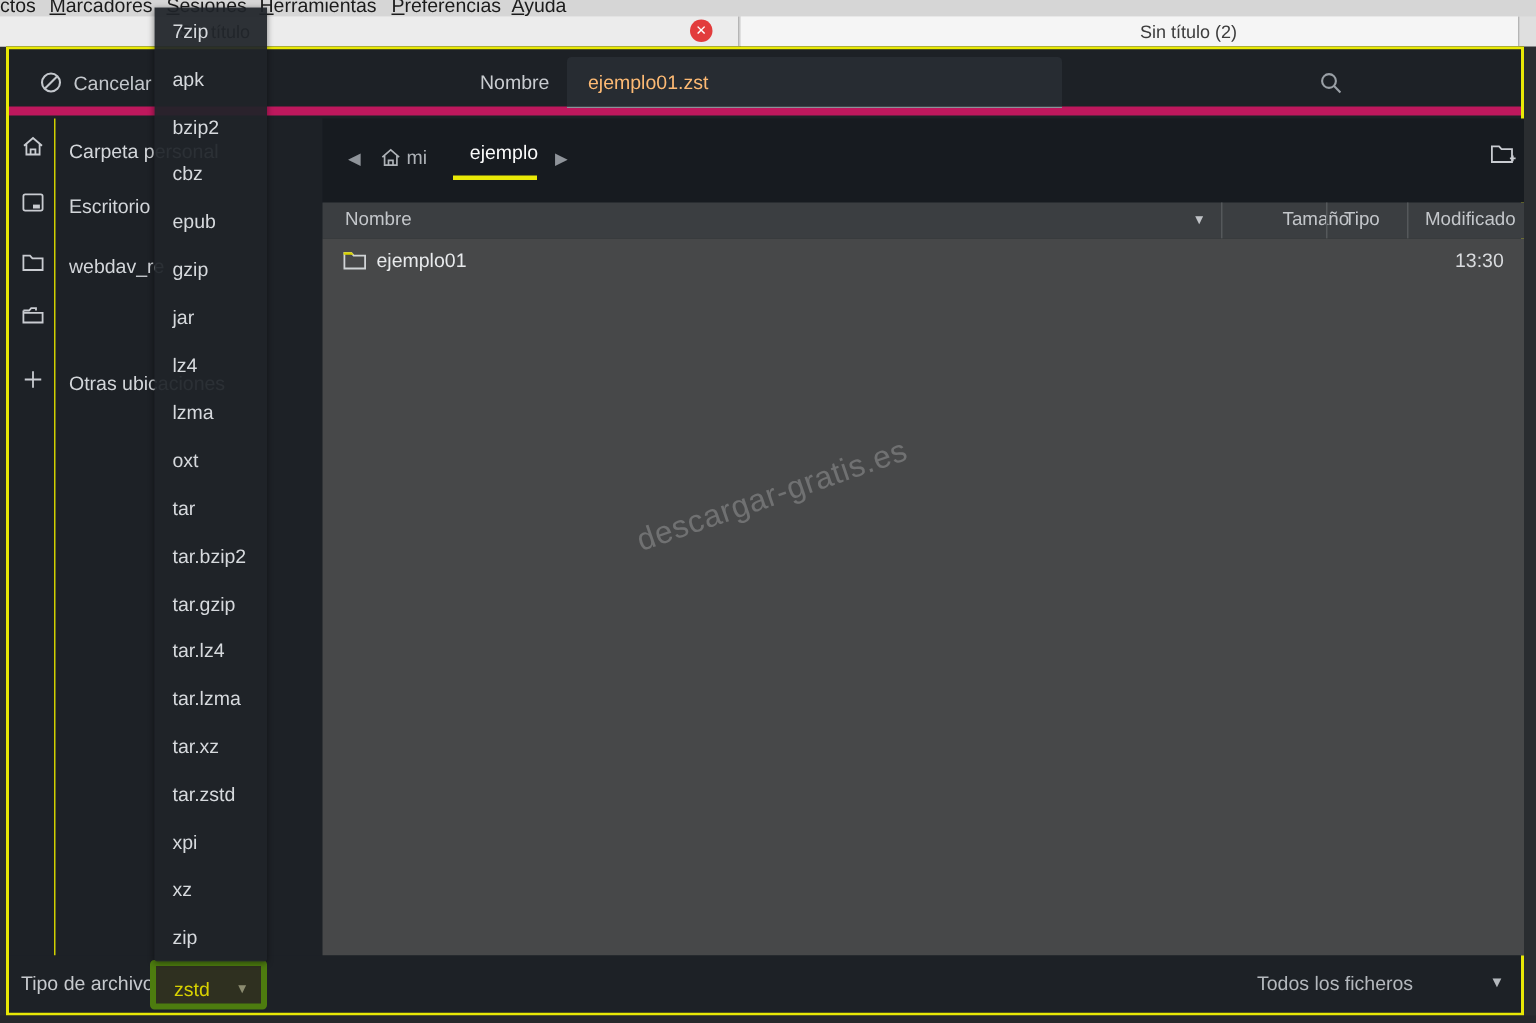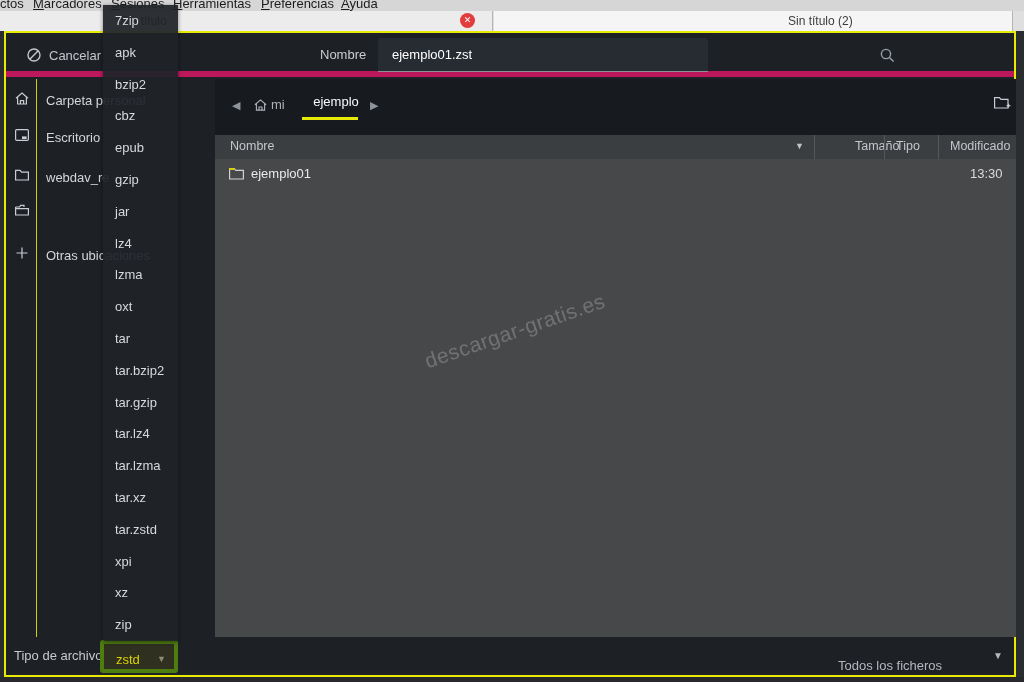--- a/index.html
+++ b/index.html
@@ -15,21 +15,21 @@
   .tab1 { position:absolute; left:0; top:0; width:493px; height:20px; background:#ececec; border-right:1px solid #b5b5b5; }
   .tab2 { position:absolute; left:494px; top:0; width:519px; height:20px; background:#f5f5f5; border-right:1px solid #b5b5b5; }
   .tab-title { position:absolute; top:3px; font-size:12px; color:#3c3c3c; white-space:nowrap; }
   .close-dot { position:absolute; left:460px; top:2px; width:15px; height:15px; border-radius:50%; background:#e23c3c; color:#fff; font-size:9px; line-height:15px; text-align:center; }
 
   
   #dialog { left:4px; top:31px; width:1012px; height:646px; background:#1d2126; border:2px solid #e9e906; z-index:10; }
   #dlg-header { position:absolute; left:0; top:0; width:1008px; height:44px; background:#1d2126; border-bottom:6px solid #be185d; }
   #cancel-btn { position:absolute; left:20px; top:10px; height:24px; display:flex; align-items:center; gap:7px; color:#c3c7cc; font-size:13px; }
   #name-label { position:absolute; left:314px; top:14px; font-size:13px; color:#c9ccd0; }
-  #name-entry { position:absolute; left:372px; top:5px; width:330px; height:34px; background:#272c32; border:none; border-bottom:1px solid #8b9199; border-radius:3px 3px 0 0; color:#ffffff; font-size:13px; padding-left:14px; font-family:"Liberation Sans",sans-serif; outline:none; }
+  #name-entry { position:absolute; left:372px; top:5px; width:330px; height:34px; background:#272c32; border:none; border-bottom:1px solid #8b9199; border-radius:3px 3px 0 0; color:#fdba74; font-size:13px; padding-left:14px; font-family:"Liberation Sans",sans-serif; outline:none; }
   #search-icon { position:absolute; left:873px; top:14px; }
   #create-btn { position:absolute; left:905px; top:6px; width:99px; height:32px; background:#f7f705; border-radius:4px; color:#16191d; font-size:13px; text-align:center; line-height:32px; }
 
   #sidebar { position:absolute; left:0; top:46px; width:209px; height:558px; background:#1d2126; }
   .side-vline { position:absolute; left:30px; top:46px; width:1px; height:558px; background:#cfd000; }
   .side-row { position:absolute; left:0; width:209px; height:24px; display:flex; align-items:center; }
   .side-ico { position:absolute; left:7px; width:17px; text-align:center; }
   .side-label { position:absolute; left:40px; font-size:13px; color:#d3d6da; white-space:nowrap; }
 
   #pathbar { position:absolute; left:209px; top:46px; width:801px; height:56px; background:#171b20; }
@@ -49,21 +49,21 @@
   #file-name { position:absolute; left:36px; top:5px; font-size:13px; color:#e8eaec; }
   #file-modified { position:absolute; left:755px; top:5px; font-size:13px; color:#d9dbde; }
 
   #watermark { position:absolute; left:389px; top:286px; width:240px; text-align:center; font-size:21px; color:rgba(230,230,230,0.26); transform:rotate(-19deg); letter-spacing:0.5px; white-space:nowrap; }
 
   #bottombar { position:absolute; left:0; top:604px; width:1008px; height:38px; background:#1d2126; }
   #filetype-label { position:absolute; left:8px; top:11px; font-size:13px; color:#c6c9cd; }
   #filetype-combo { position:absolute; left:94px; top:3px; width:78px; height:33px; background:#2f3020; border:4px solid #4d7c0f; border-radius:3px; }
   #filetype-value { position:absolute; left:12px; top:8px; font-size:13px; color:#d8d200; }
   #filetype-arrow { position:absolute; right:8px; top:10px; font-size:9px; color:#8c8c70; }
-  #filter-combo { position:absolute; left:832px; top:11px; font-size:13px; color:#b4b8bd; white-space:nowrap;margin-top:10px; }
+  #filter-combo { position:absolute; left:832px; top:11px; font-size:13px; color:#b4b8bd; white-space:nowrap; }
   #filter-arrow { position:absolute; left:987px; top:13px; font-size:10px; color:#b4b8bd; }
 
   
   #format-popup { left:103px; top:5px; width:75px; height:636px; background:rgba(31,35,41,0.935); z-index:50; box-shadow:0 1px 4px rgba(0,0,0,0.45); border-radius:0 0 2px 2px; }
   .popup-item { height:31.8px; line-height:31.8px; padding-left:12px; font-size:13px; color:#d6d9dd; white-space:nowrap; }
 
   #below-dialog { left:0; top:677px; width:1024px; height:5px; background:#26282b; z-index:11; }
 </style>
 </head>
 <body>
@@ -76,21 +76,21 @@
   <span class="menu-item" style="left:261px"><u>P</u>referencias</span>
   <span class="menu-item" style="left:341px"><u>A</u>yuda</span>
 </div>
 
 <div id="tabbar" class="abs">
   <div class="tab1">
     <span class="tab-title" style="left:120px">Sin título</span>
     <span class="close-dot">✕</span>
   </div>
   <div class="tab2">
-    <span class="tab-title" style="left:294px">Sin título (2)</span>
+    <span class="tab-title" style="left:266px">Sin título (2)</span>
   </div>
 </div>
 
 <div id="dialog" class="abs">
 
   <div id="dlg-header">
     <div id="cancel-btn">
       <svg width="16" height="16" viewBox="0 0 16 16">
         <circle cx="8" cy="8" r="6" fill="none" stroke="#c3c7cc" stroke-width="1.4"></circle>
         <line x1="3.8" y1="12.2" x2="12.2" y2="3.8" stroke="#c3c7cc" stroke-width="1.4"></line>

